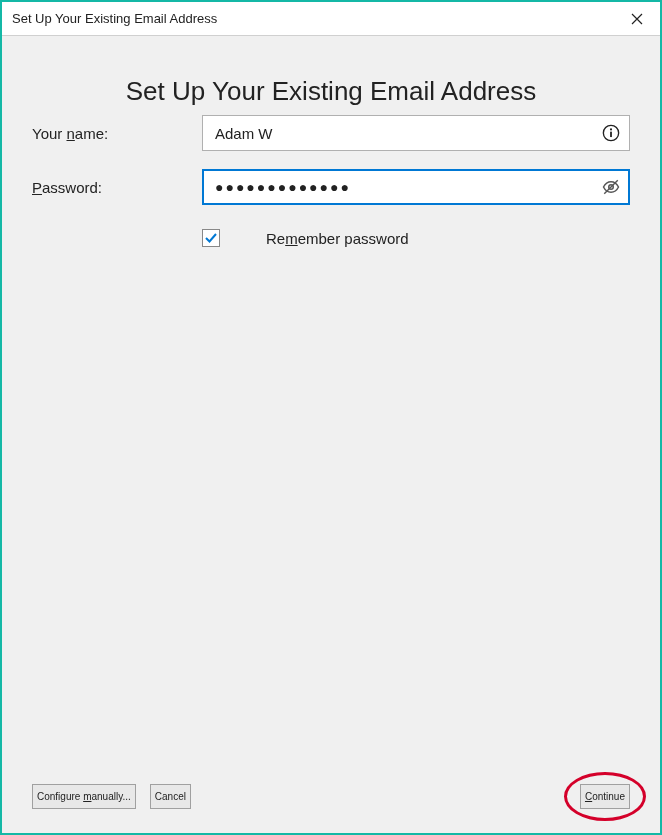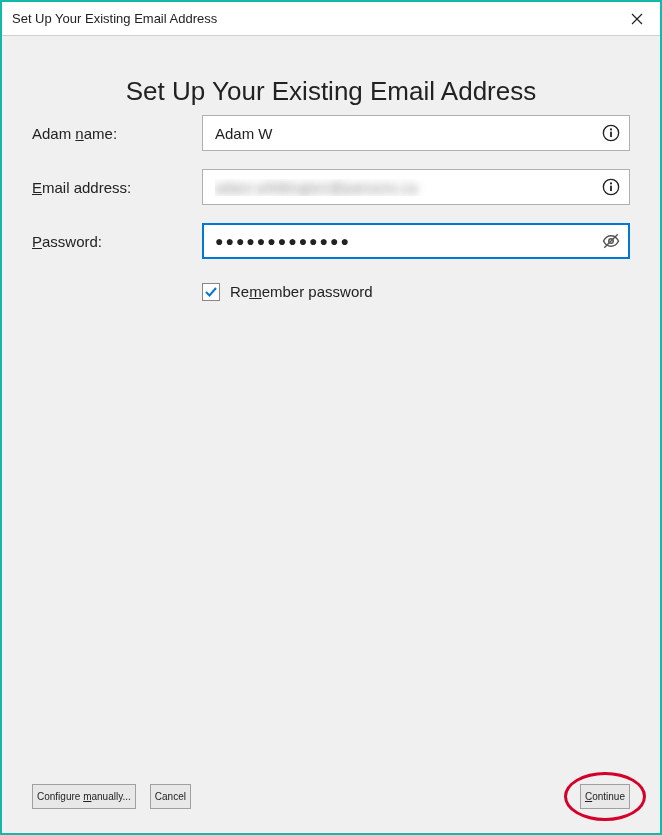--- a/index.html
+++ b/index.html
@@ -106,23 +106,24 @@
       align-items: center;
       justify-content: center;
     }
     .blurred-text {
       color: transparent;
       text-shadow: 0 0 8px rgba(80,80,80,0.7);
       user-select: none;
     }
     .checkbox-row {
       display: flex;
-      align-items: flex-start;
+      align-items: center;
       margin-left: 170px;
       margin-top: 6px;
+      gap: 36px;
     }
     .checkbox {
       width: 18px;
       height: 18px;
       border: 1px solid #888;
       background: #fff;
       margin-right: 10px;
       display: flex;
       align-items: center;
       justify-content: center;
@@ -185,49 +186,34 @@
           <path d="M1 1 L11 11 M11 1 L1 11" stroke="#222" stroke-width="1.2" fill="none"></path>
         </svg>
     </div>
   </div>
 
   <div class="content">
     <h1 class="heading">Set Up Your Existing Email Address</h1>
 
     <div class="form-row">
       <div class="form-label">
-        <span>Adam </span><span class="ul">n</span><span>ame:</span>
+        <span>Your </span><span class="ul">n</span><span>ame:</span>
       </div>
       <div class="input-wrap">
         <input type="text" class="text-input" value="Adam W" style="">
         <span class="input-icon">
           <svg viewBox="0 0 20 20">
               <circle cx="10" cy="10" r="8.5" fill="none" stroke="#222" stroke-width="1.5"></circle>
               <circle cx="10" cy="6" r="1.2" fill="#222"></circle>
               <rect x="9" y="8.5" width="2" height="6" fill="#222"></rect>
             </svg>
         </span>
       </div>
     </div>
 
-    <div class="form-row">
-      <div class="form-label">
-        <span class="ul">E</span><span>mail address:</span>
-      </div>
-      <div class="input-wrap">
-        <input type="text" class="text-input blurred-text" value="adam.whittington@parsons.ca" style="">
-        <span class="input-icon">
-          <svg viewBox="0 0 20 20">
-              <circle cx="10" cy="10" r="8.5" fill="none" stroke="#222" stroke-width="1.5"></circle>
-              <circle cx="10" cy="6" r="1.2" fill="#222"></circle>
-              <rect x="9" y="8.5" width="2" height="6" fill="#222"></rect>
-            </svg>
-        </span>
-      </div>
-    </div>
 
     <div class="form-row">
       <div class="form-label">
         <span class="ul">P</span><span>assword:</span>
       </div>
       <div class="input-wrap">
         <div class="text-input focused pw-dots" style="display:flex;align-items:center;">
             <span>●●●●●●●●●●●●●</span>
           </div>
         <span class="input-icon">

